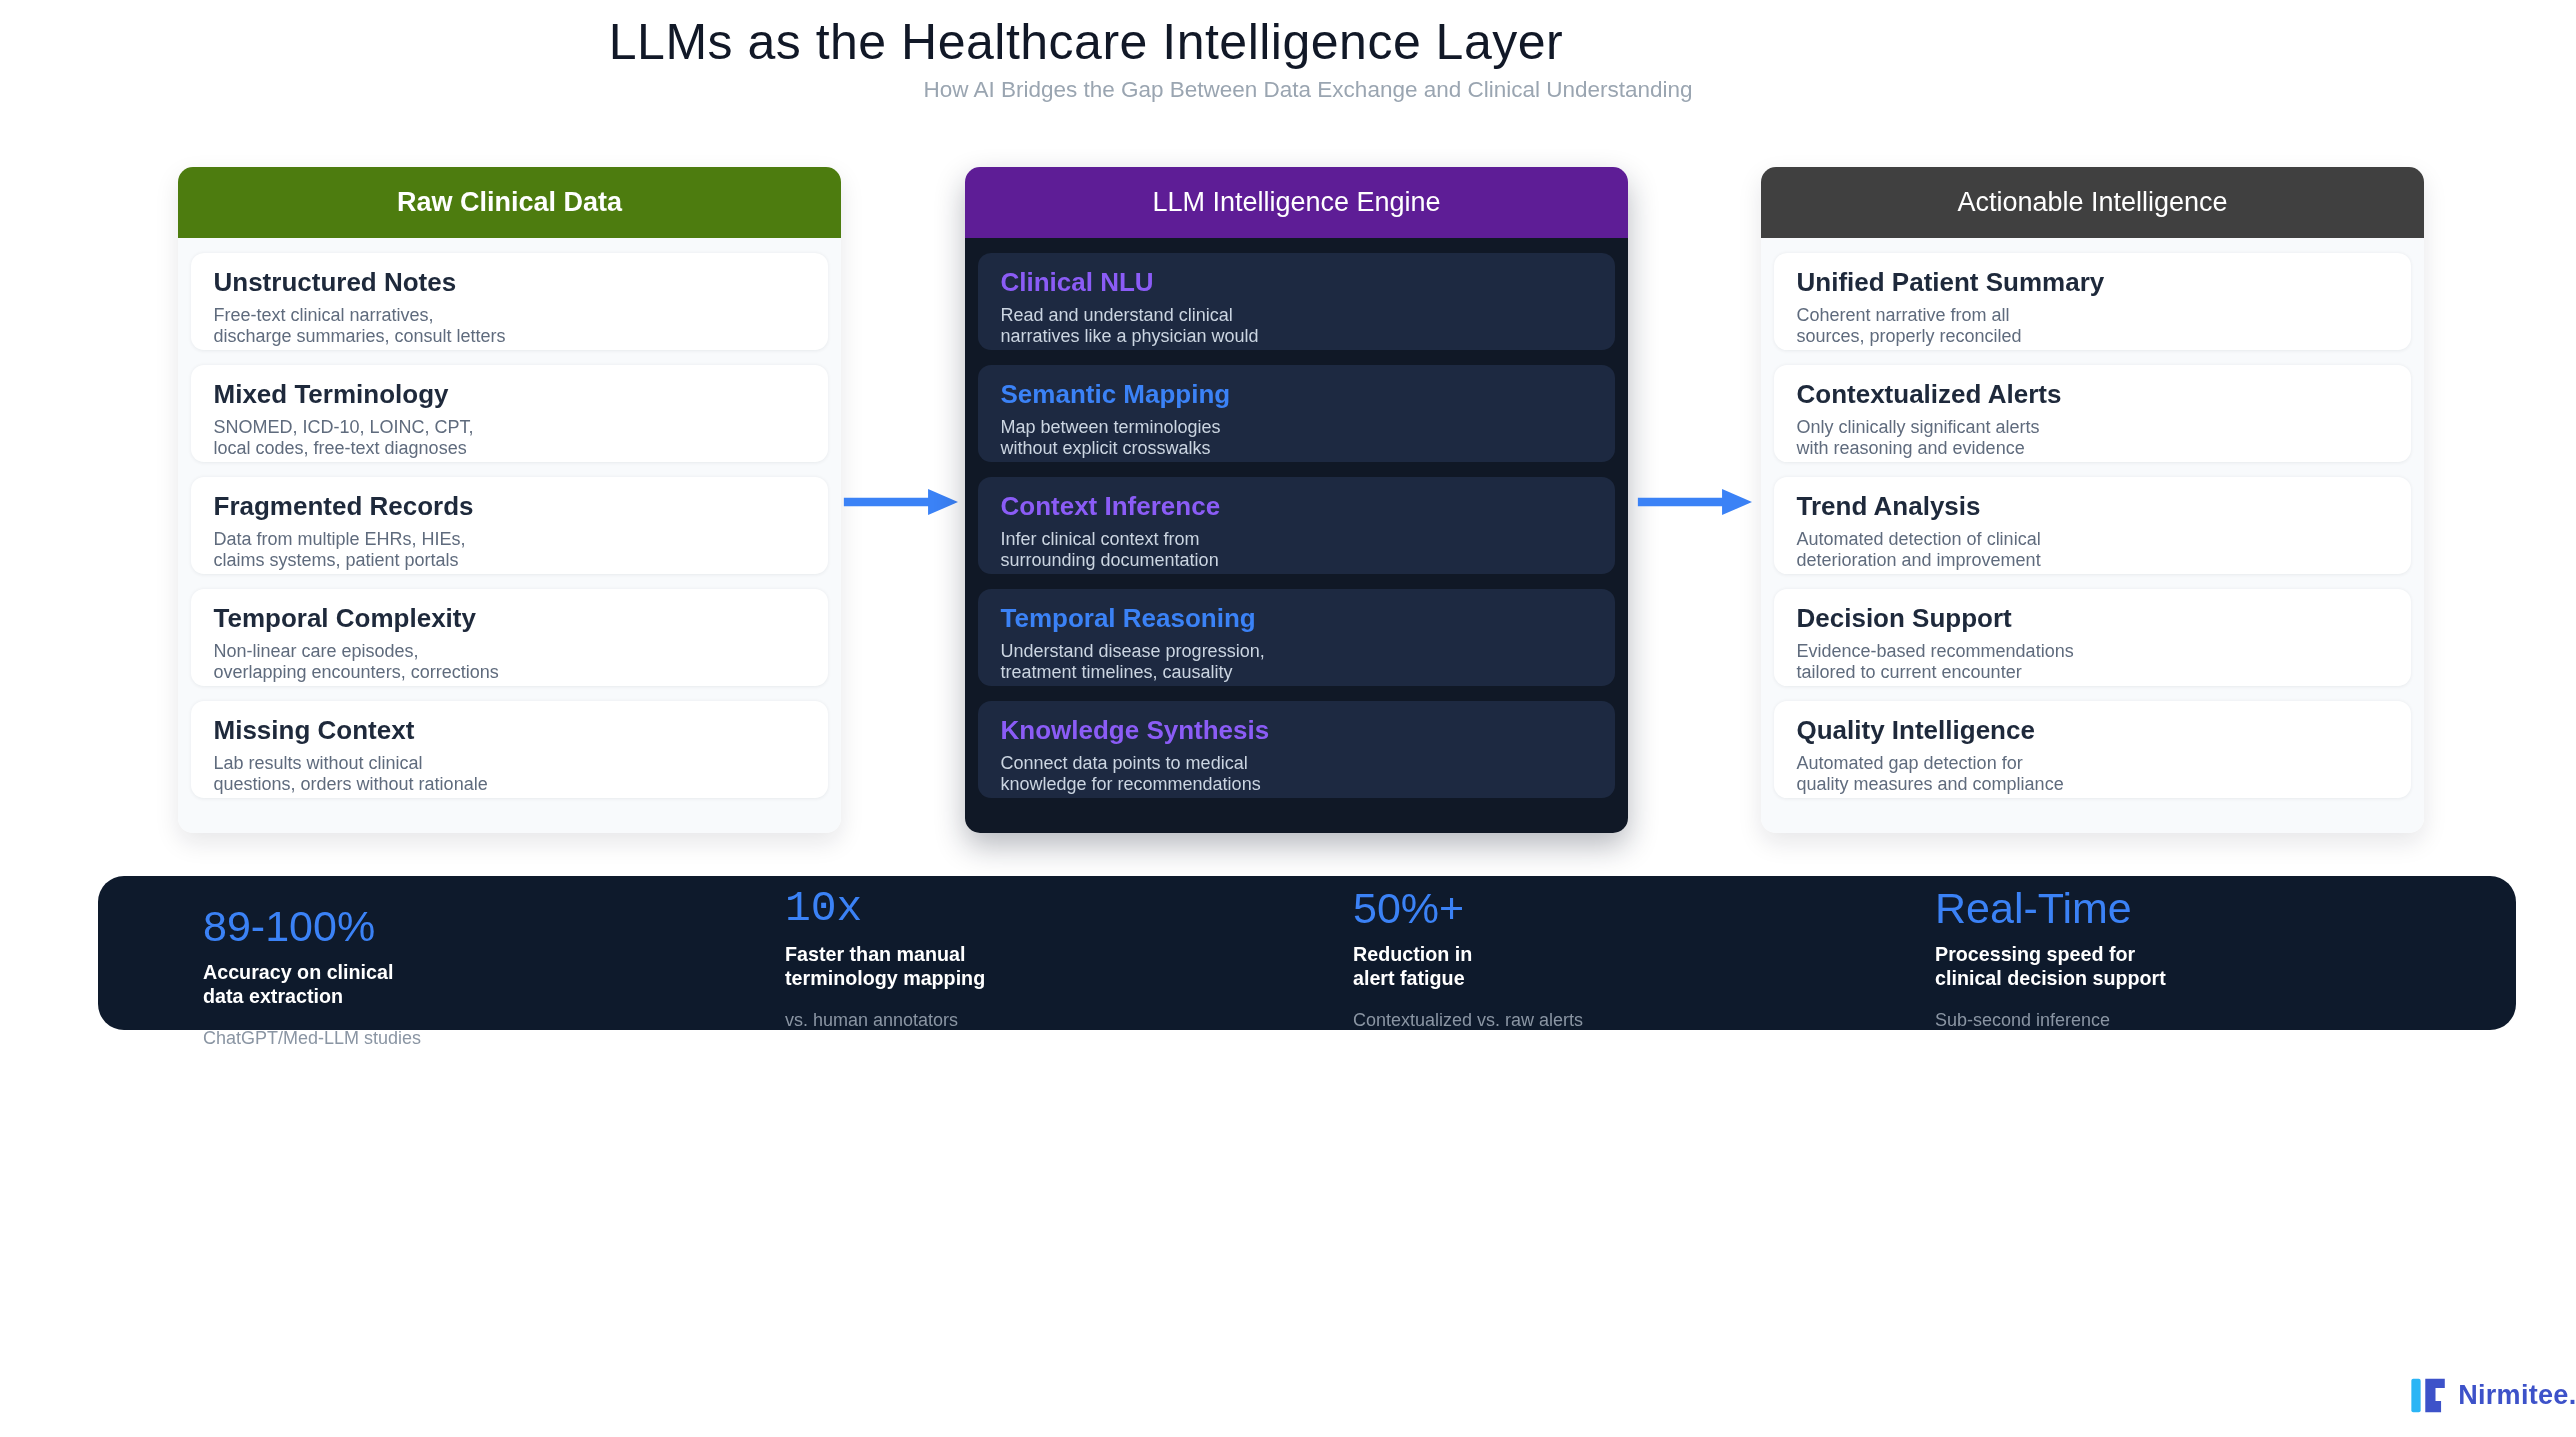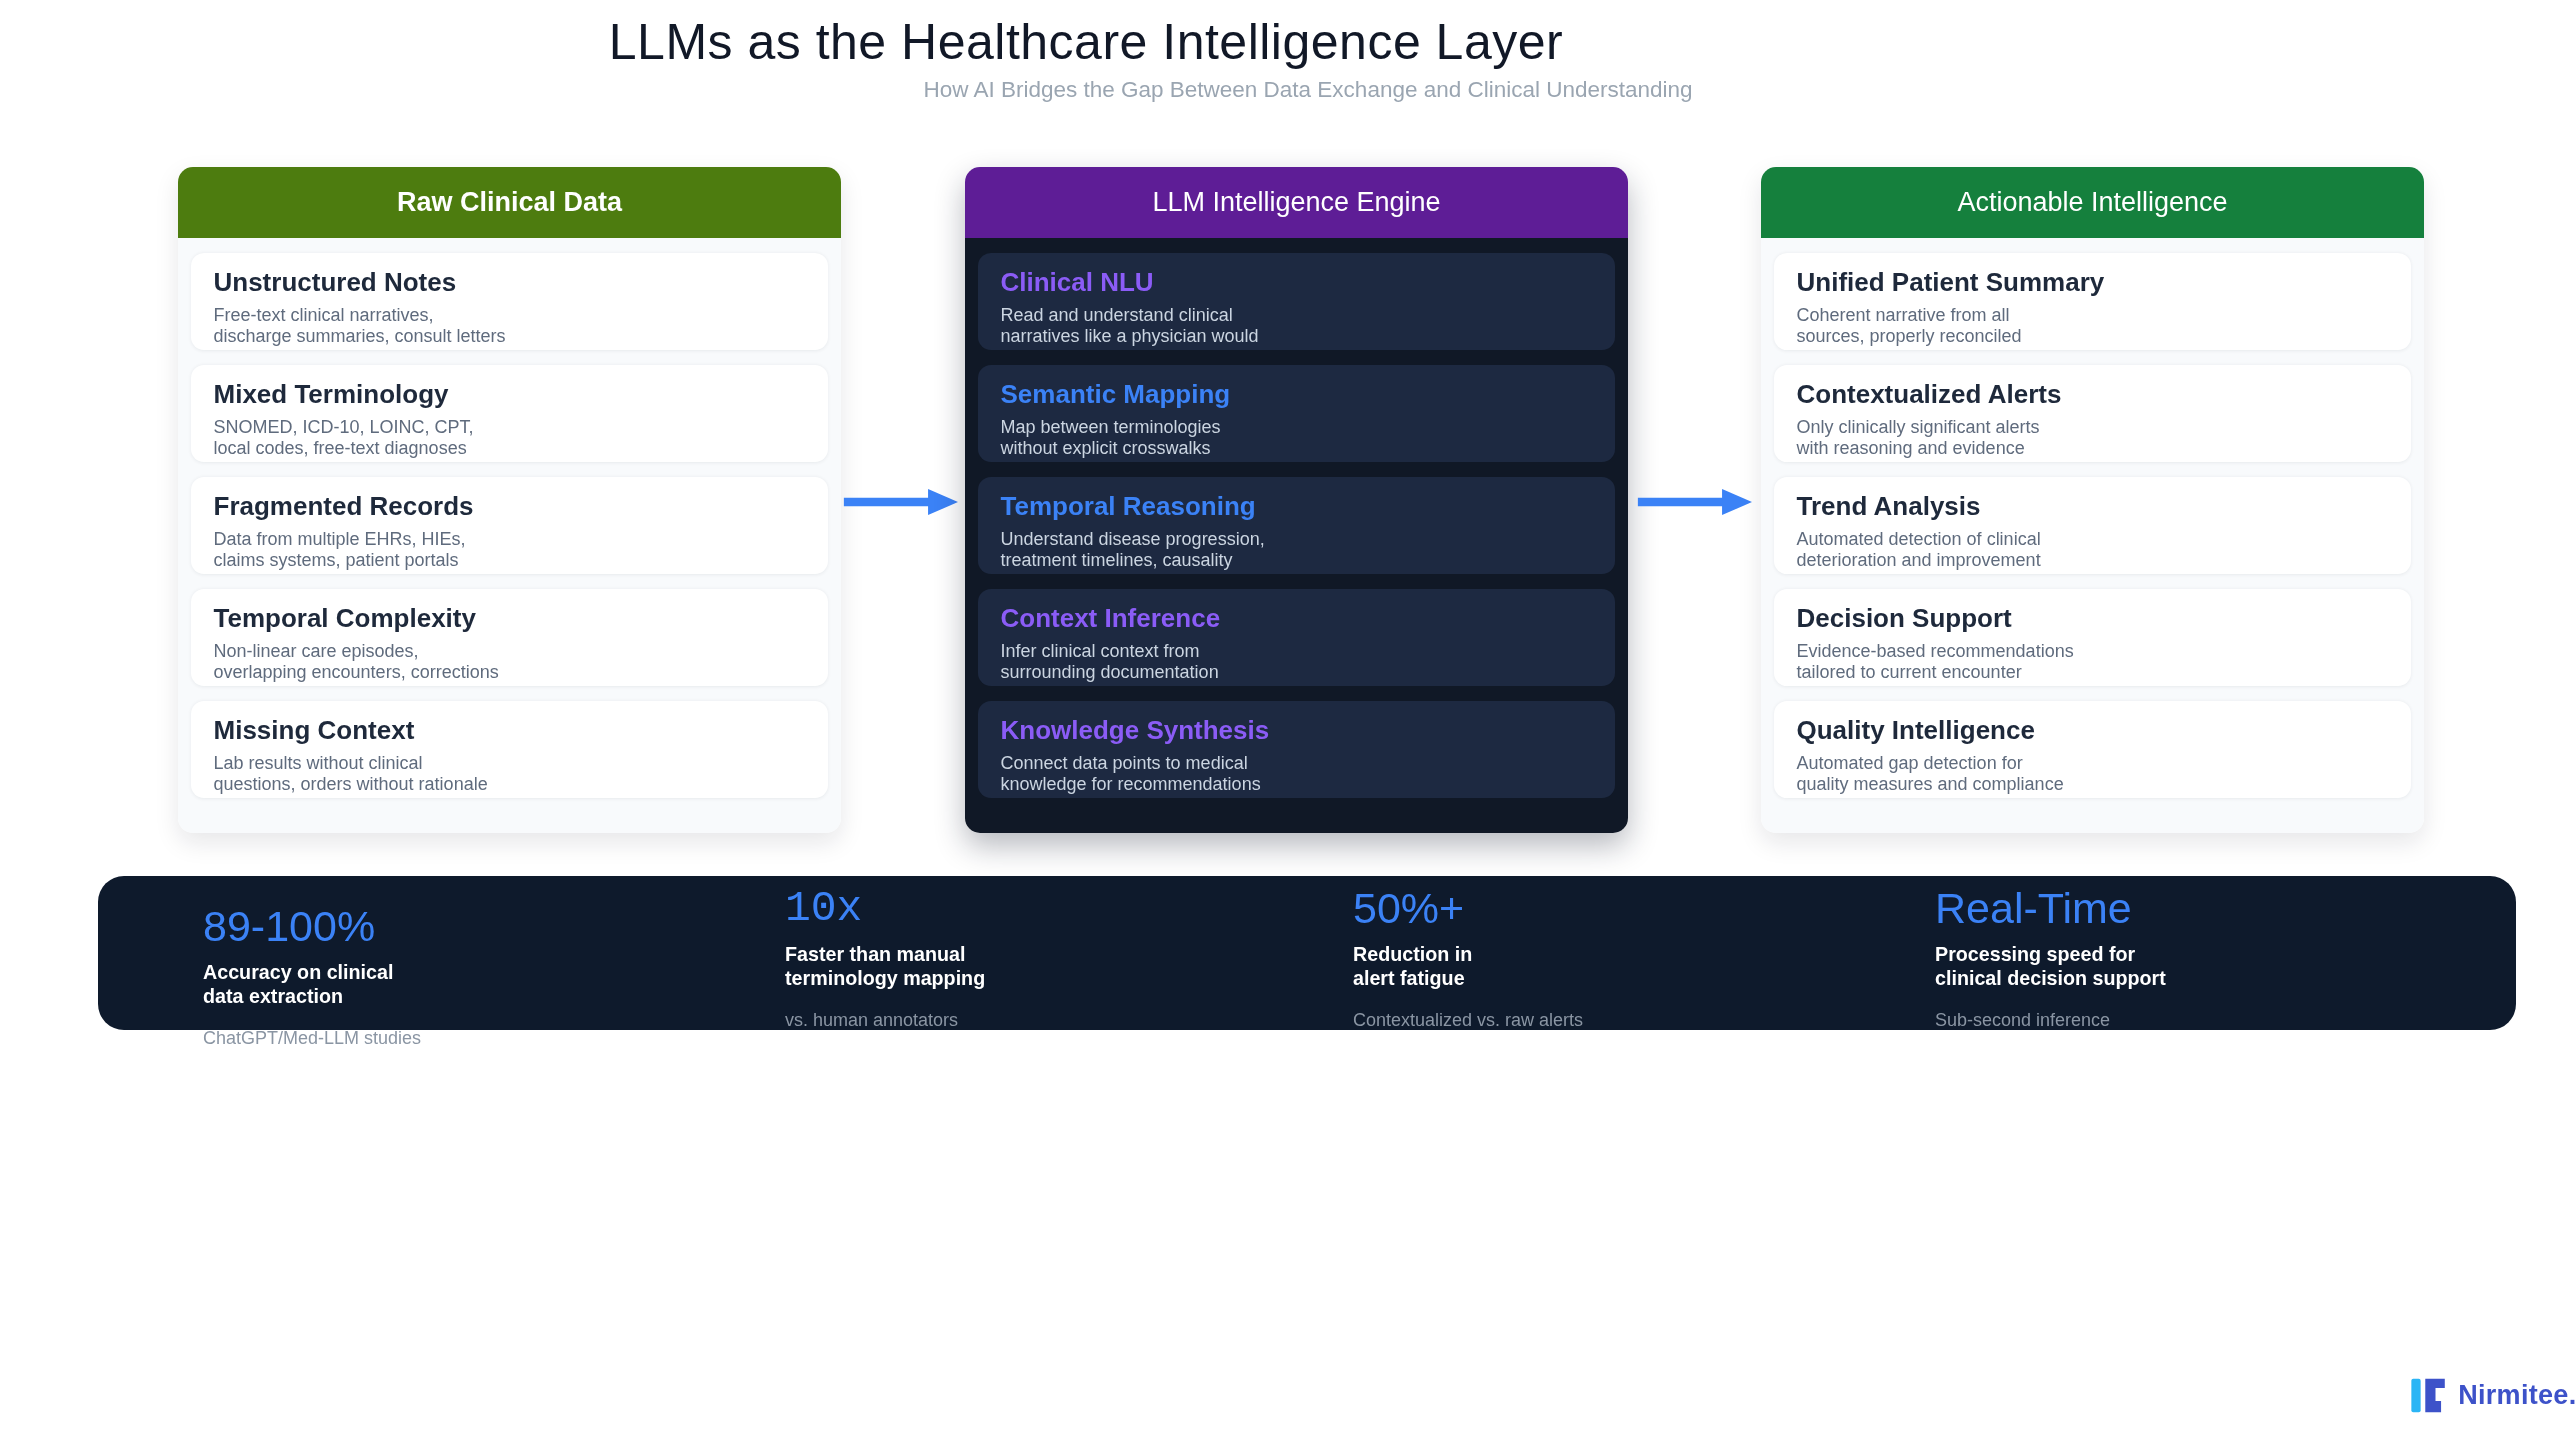--- a/index.html
+++ b/index.html
@@ -108,52 +108,52 @@
       </div>
     </div>
     <div class="card dark-card">
       <div class="card-title" style="color: rgb(59, 130, 246);">Semantic Mapping</div>
       <div class="card-desc">
         <span>Map between terminologies</span>
         <span>without explicit crosswalks</span>
       </div>
     </div>
     <div class="card dark-card">
+      <div class="card-title" style="color: rgb(139, 92, 246);">Context Inference</div>
+      <div class="card-desc">
+        <span>Infer clinical context from</span>
+        <span>surrounding documentation</span>
+      </div>
+    </div>
+    <div class="card dark-card">
       <div class="card-title" style="color: rgb(59, 130, 246);">Temporal Reasoning</div>
       <div class="card-desc">
         <span>Understand disease progression,</span>
         <span>treatment timelines, causality</span>
-      </div>
-    </div>
-    <div class="card dark-card">
-      <div class="card-title" style="color: rgb(139, 92, 246);">Context Inference</div>
-      <div class="card-desc">
-        <span>Infer clinical context from</span>
-        <span>surrounding documentation</span>
       </div>
     </div>
     <div class="card dark-card">
       <div class="card-title" style="color: rgb(139, 92, 246);">Knowledge Synthesis</div>
       <div class="card-desc">
         <span>Connect data points to medical</span>
         <span>knowledge for recommendations</span>
       </div>
     </div>
   </div>
 </section>
 
 <span class="flow-arrow" style="left: 1636px; color: rgb(59, 130, 246);">
   <svg width="116" height="34" viewBox="0 0 124 36">
     <line x1="2" y1="18" x2="96" y2="18" stroke="currentColor" stroke-width="9"></line>
     <polygon points="92,4 124,18 92,32" fill="currentColor"></polygon>
   </svg>
 </span>
 
 <section class="panel" style="left:1761px">
-  <header class="panel-header" style="background-color: #15803d;">Actionable Intelligence</header>
+  <header class="panel-header" style="background-color: #404040;">Actionable Intelligence</header>
   <div class="panel-body light">
     <div class="card light-card">
       <div class="card-title">Unified Patient Summary</div>
       <div class="card-desc">
         <span>Coherent narrative from all</span>
         <span>sources, properly reconciled</span>
       </div>
     </div>
     <div class="card light-card">
       <div class="card-title">Contextualized Alerts</div>

